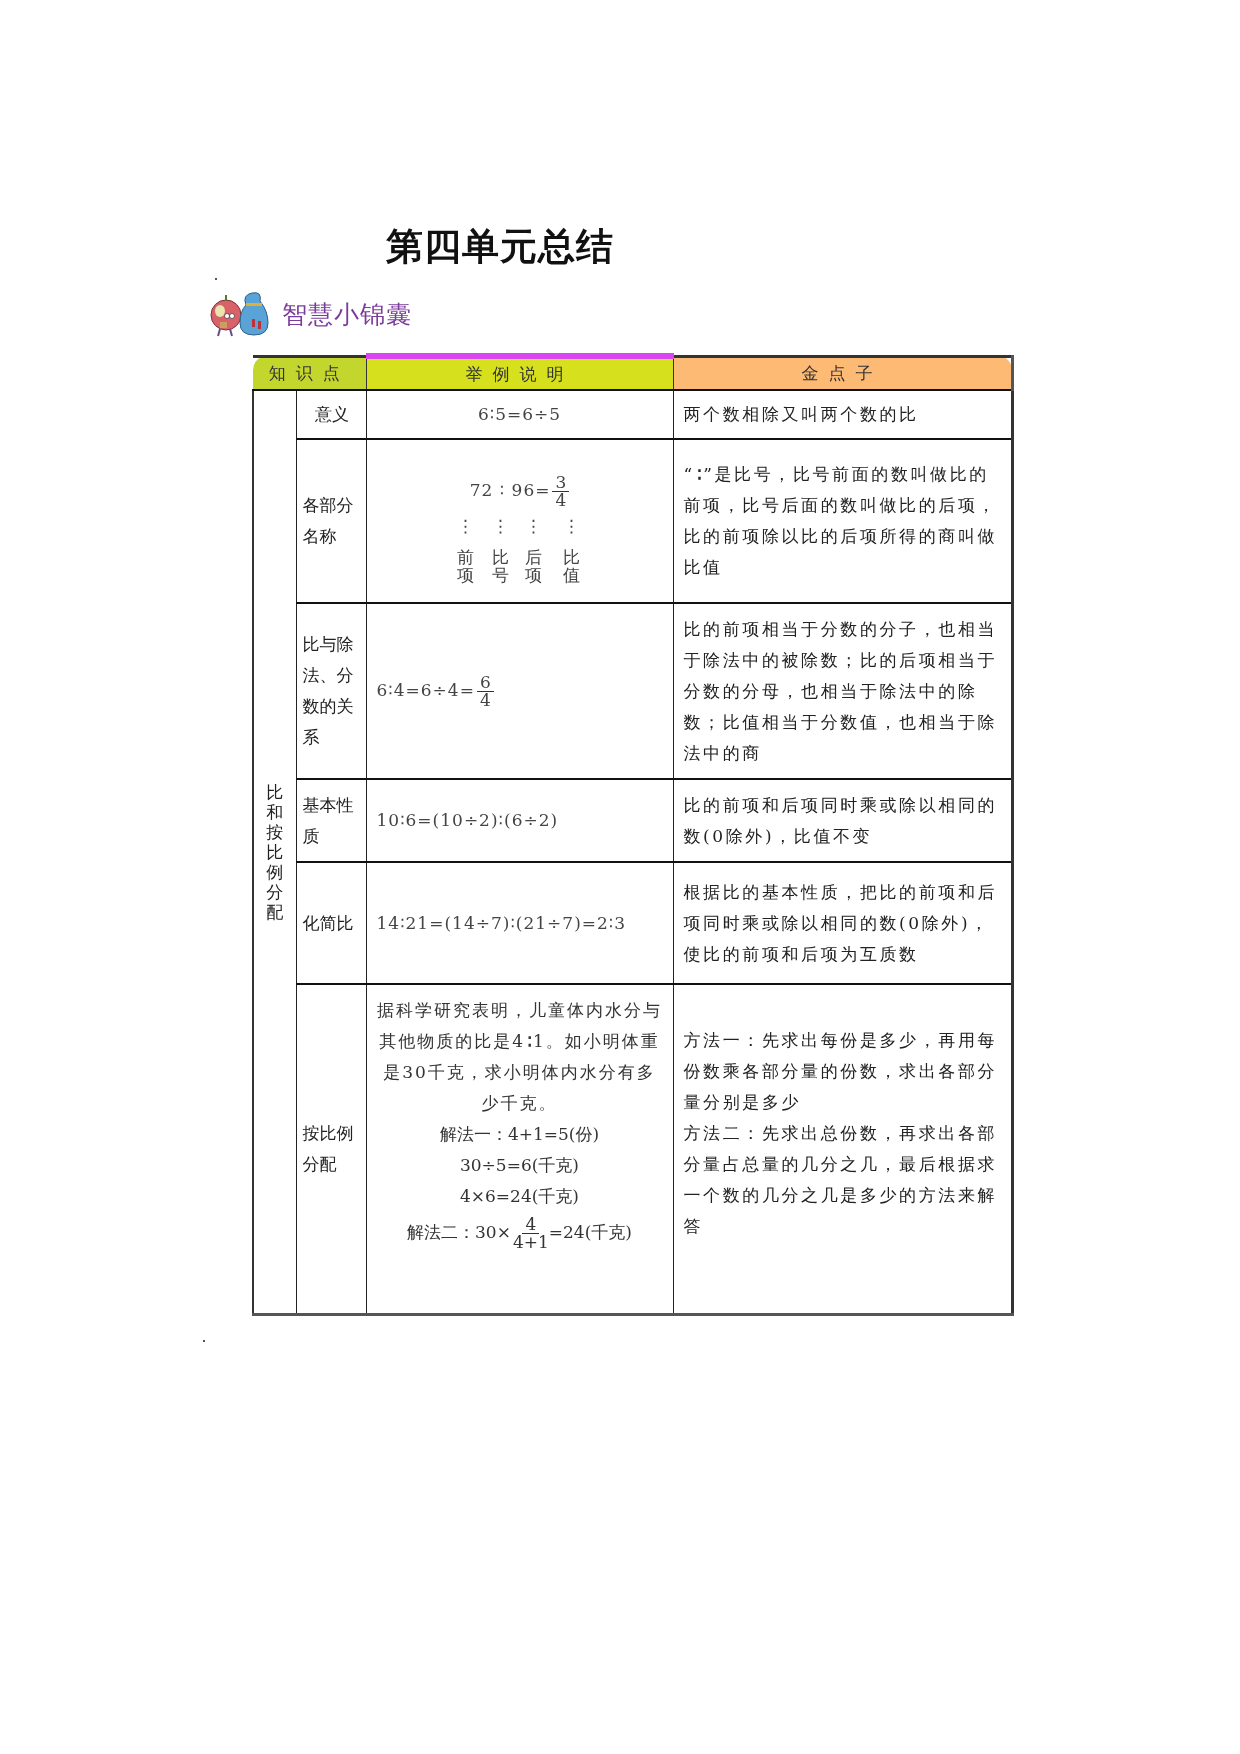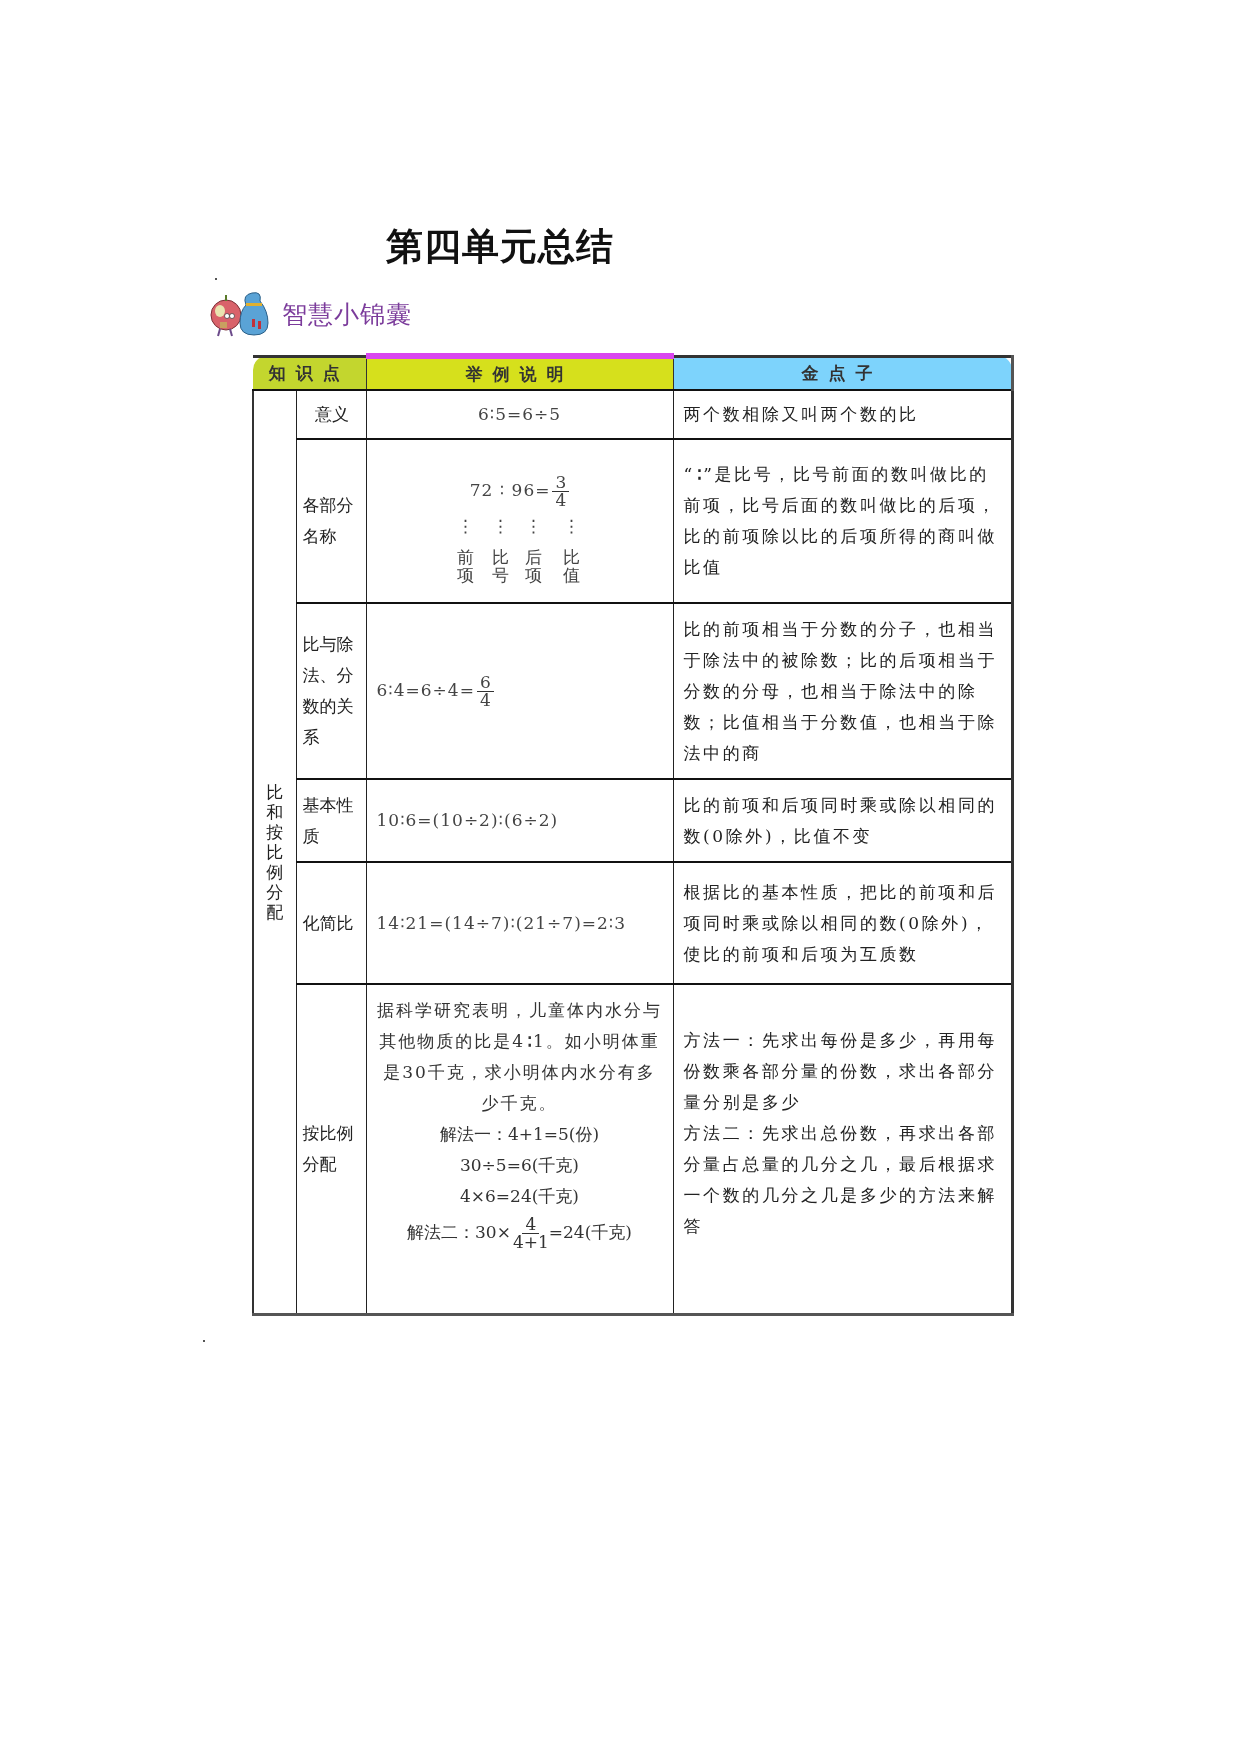--- a/index.html
+++ b/index.html
@@ -9,25 +9,25 @@
            font-family:"DejaVu Sans","Liberation Sans",sans-serif; font-size:37px;
            font-weight:bold; color:#111; letter-spacing:1px; }
   .section-head { position:absolute; left:208px; top:290px; height:48px; display:flex; align-items:center; }
   .mascot { width:64px; height:46px; position:relative; }
   .section-label { margin-left:10px; font-family:Liberation Mono, monospace;
                    font-size:25px; color:#7b3b9b; letter-spacing:1px; }
   .dot { position:absolute; width:2px; height:2px; background:#555; }
 
   .table-wrap { position:absolute; left:252px; top:353px; width:759px; height:965px; }
   table { border-collapse:collapse; width:759px; table-layout:fixed; }
-  th { height:30px; font-weight:bold; font-size:17px; letter-spacing:10px;
+  th { height:30px; font-weight:normal; font-size:17px; letter-spacing:10px;
        border-bottom:2px solid #111; padding:0; color:#333; }
   th.c1 { background:#c3d62e; border-top-left-radius:14px; border-top:3px solid #333; }
   th.c2 { background:#d6e01c; border-left:1px solid #333; border-top:6px solid #d946ef; }
-  th.c3 { background:#7dd3fc; border-left:1px solid #333; border-top:3px solid #333; border-top-right-radius:14px; border-right:3px solid #555; }
+  th.c3 { background:#fdba74; border-left:1px solid #333; border-top:3px solid #333; border-top-right-radius:14px; border-right:3px solid #555; }
   td { border:1px solid #222; font-size:17px; vertical-align:middle; padding:0; }
   tr.row td { border-top:2.5px solid #111; }
   td.group { border-left:2px solid #333; border-bottom:3px solid #555; border-bottom-left-radius:14px;
              text-align:center; }
   .vlabel { display:inline-block; width:20px; line-height:20px; font-size:17px; word-break:break-all; }
   td.topic { padding:0 4px 0 6px; line-height:31px; font-size:17px; }
   td.example { padding:8px 10px; line-height:31px; color:#444; }
   td.tip { padding:0 10px; line-height:31px; letter-spacing:2.6px; border-right:3px solid #333; }
   tr.last td { border-bottom:3px solid #555; }
   tr.last td.tip { border-bottom-right-radius:14px; }

